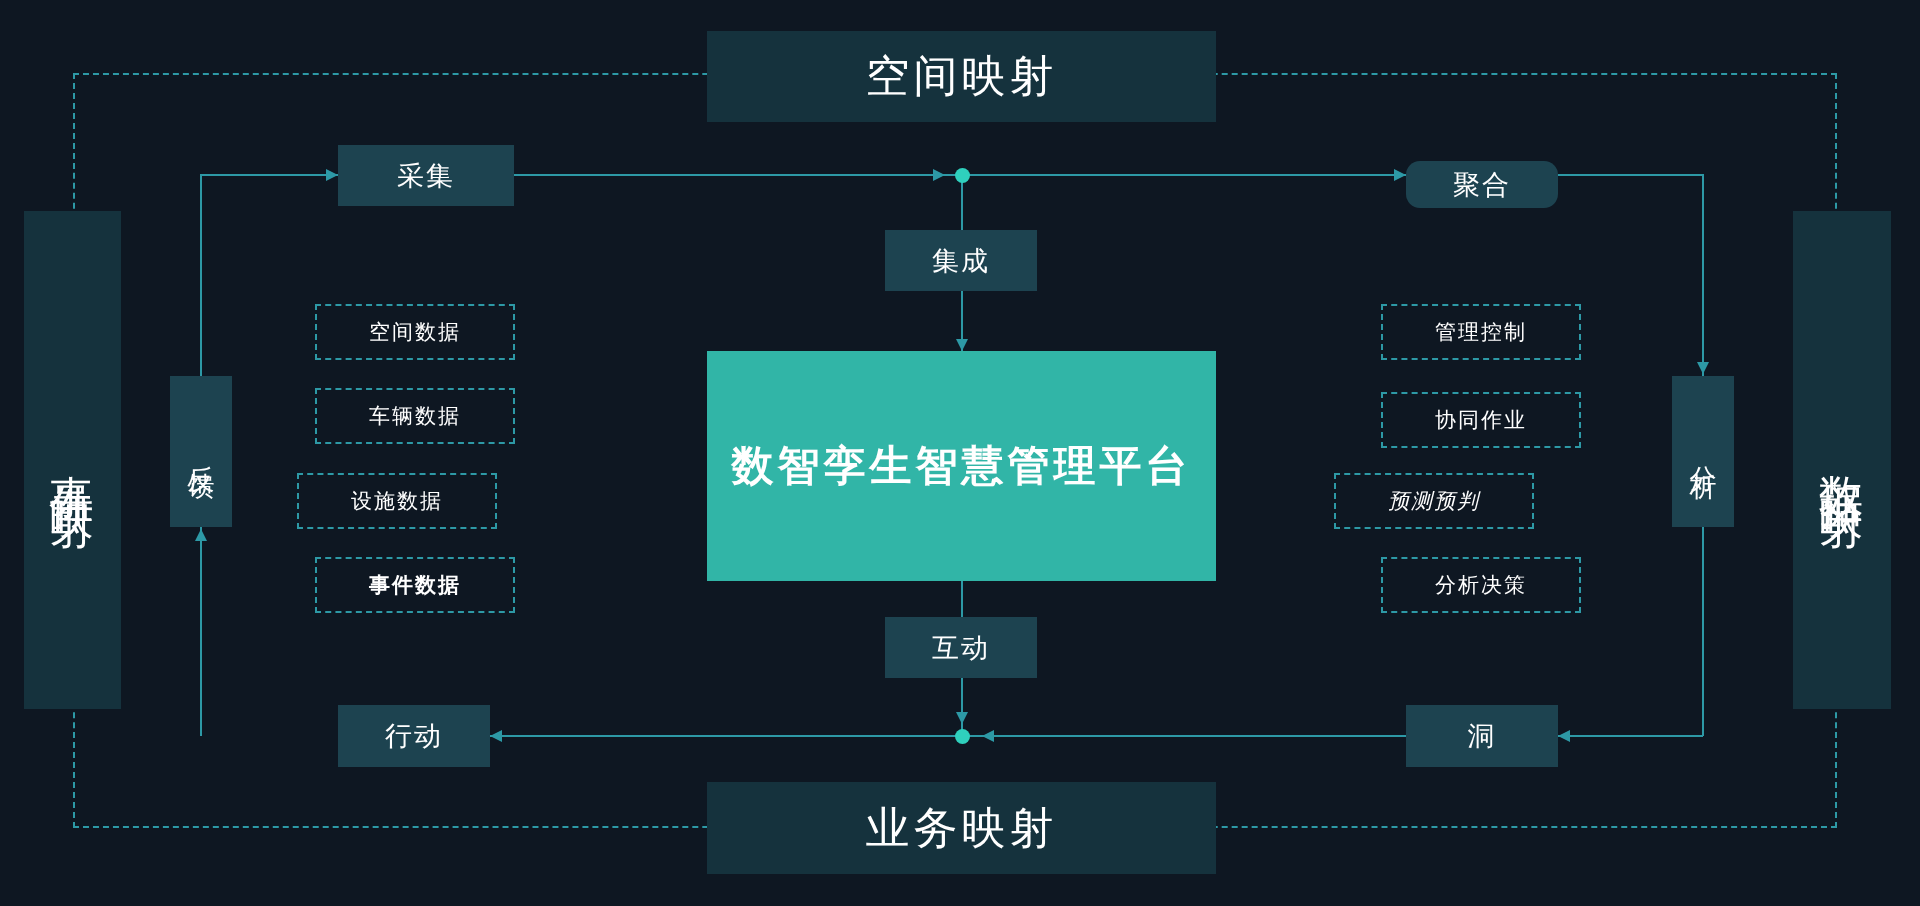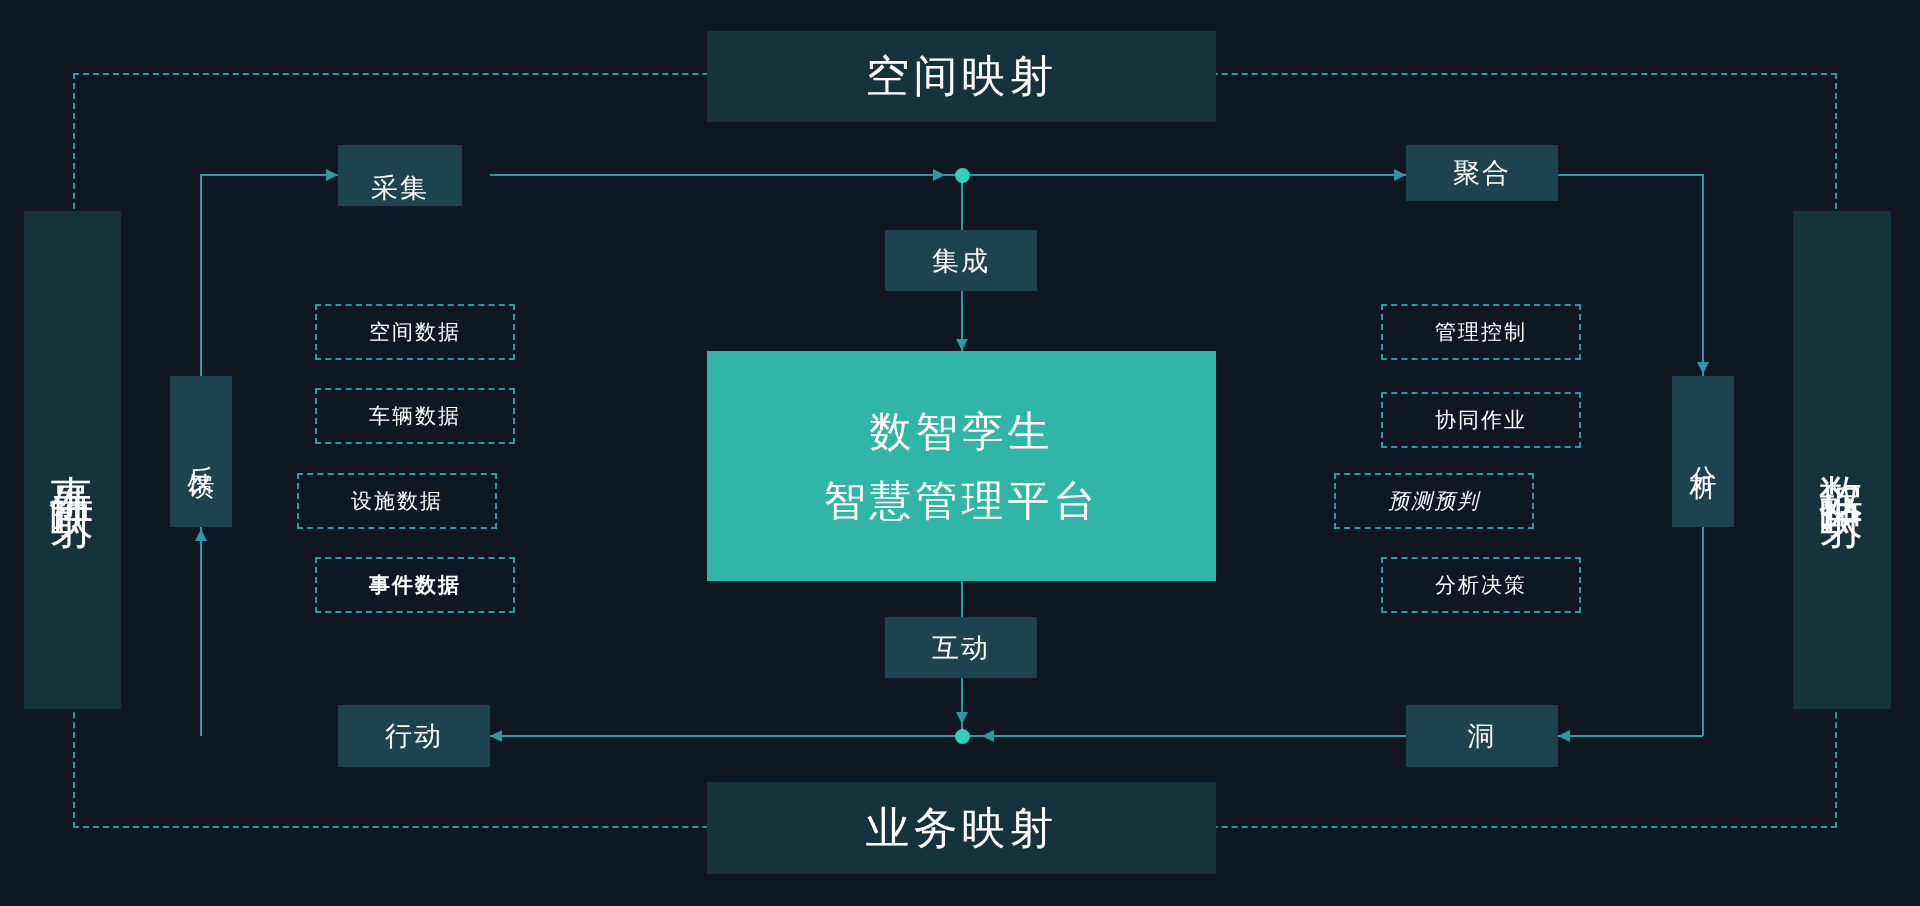--- a/index.html
+++ b/index.html
@@ -30,21 +30,21 @@
   .arr-down{border-left:6px solid transparent;border-right:6px solid transparent;border-top:12px solid var(--line);}
   .arr-up{border-left:6px solid transparent;border-right:6px solid transparent;border-bottom:12px solid var(--line);}
   .dot{position:absolute;width:15px;height:15px;border-radius:50%;background:var(--dot);z-index:2;}
   .box{
     position:absolute;display:flex;align-items:center;justify-content:center;
     color:var(--text);z-index:3;text-align:center;
   }
   .panel{background:var(--panel-dark);font-size:44px;letter-spacing:4px;}
   .node{background:var(--node-dark);font-size:27px;letter-spacing:2px;}
   .accent-box{
-    background:var(--accent);flex-direction:column;font-weight:normal;
+    background:var(--accent);flex-direction:row;font-weight:bold;
     font-size:42px;letter-spacing:4px;line-height:1.65;
   }
   .dashed-item{
     border:2px dashed var(--line);font-size:21px;letter-spacing:2px;
     background:transparent;
   }
   .vtext{
     writing-mode:vertical-rl;text-orientation:upright;letter-spacing:10px;
   }
   .vtext-sm{
@@ -88,24 +88,24 @@
   <div class="box panel" style="left:707px;top:782px;width:509px;height:92px;">
     <span>业务映射</span>
   </div>
   <div class="box panel" style="left:24px;top:211px;width:97px;height:498px;">
     <span class="vtext">事件映射</span>
   </div>
   <div class="box panel" style="left:1793px;top:211px;width:98px;height:498px;">
     <span class="vtext">数据映射</span>
   </div>
 
-  <div class="box node" style="left:338px;top:145px;width:124px;height:61px;align-items:flex-end;">
+  <div class="box node" style="left:338px;top:145px;width:176px;height:61px;">
     <span>采集</span>
   </div>
-  <div class="box node" style="left:1406px;top:145px;width:152px;height:56px;">
+  <div class="box node" style="left:1406px;top:161px;width:152px;height:47px;border-radius:14px;">
     <span>聚合</span>
   </div>
   <div class="box node" style="left:885px;top:230px;width:152px;height:61px;">
     <span>集成</span>
   </div>
   <div class="box node" style="left:885px;top:617px;width:152px;height:61px;">
     <span>互动</span>
   </div>
   <div class="box node" style="left:170px;top:376px;width:62px;height:151px;">
     <span class="vtext-sm">反馈</span>

